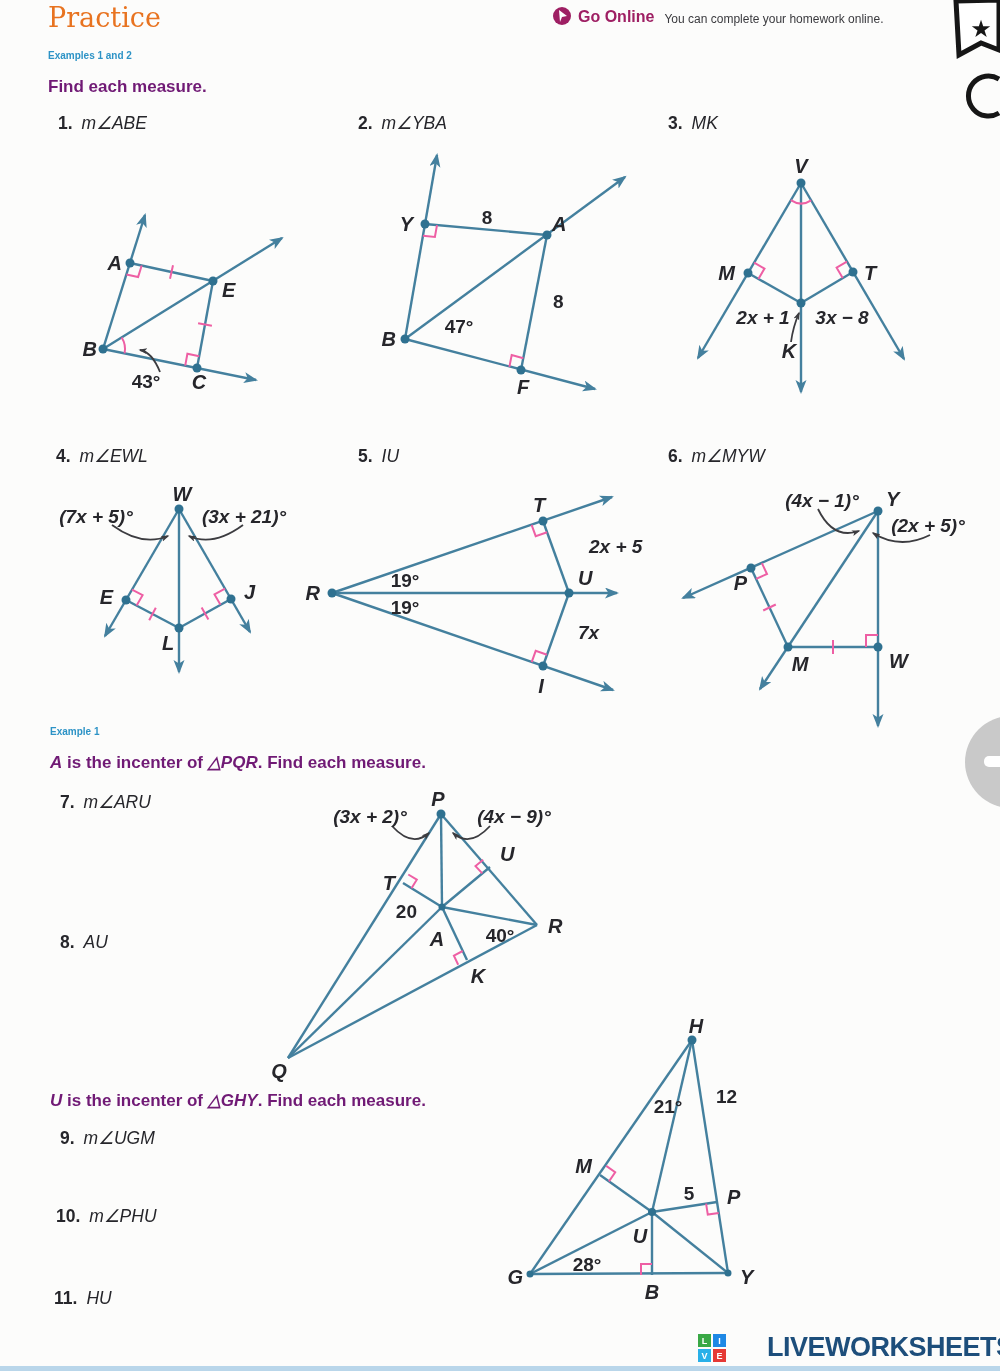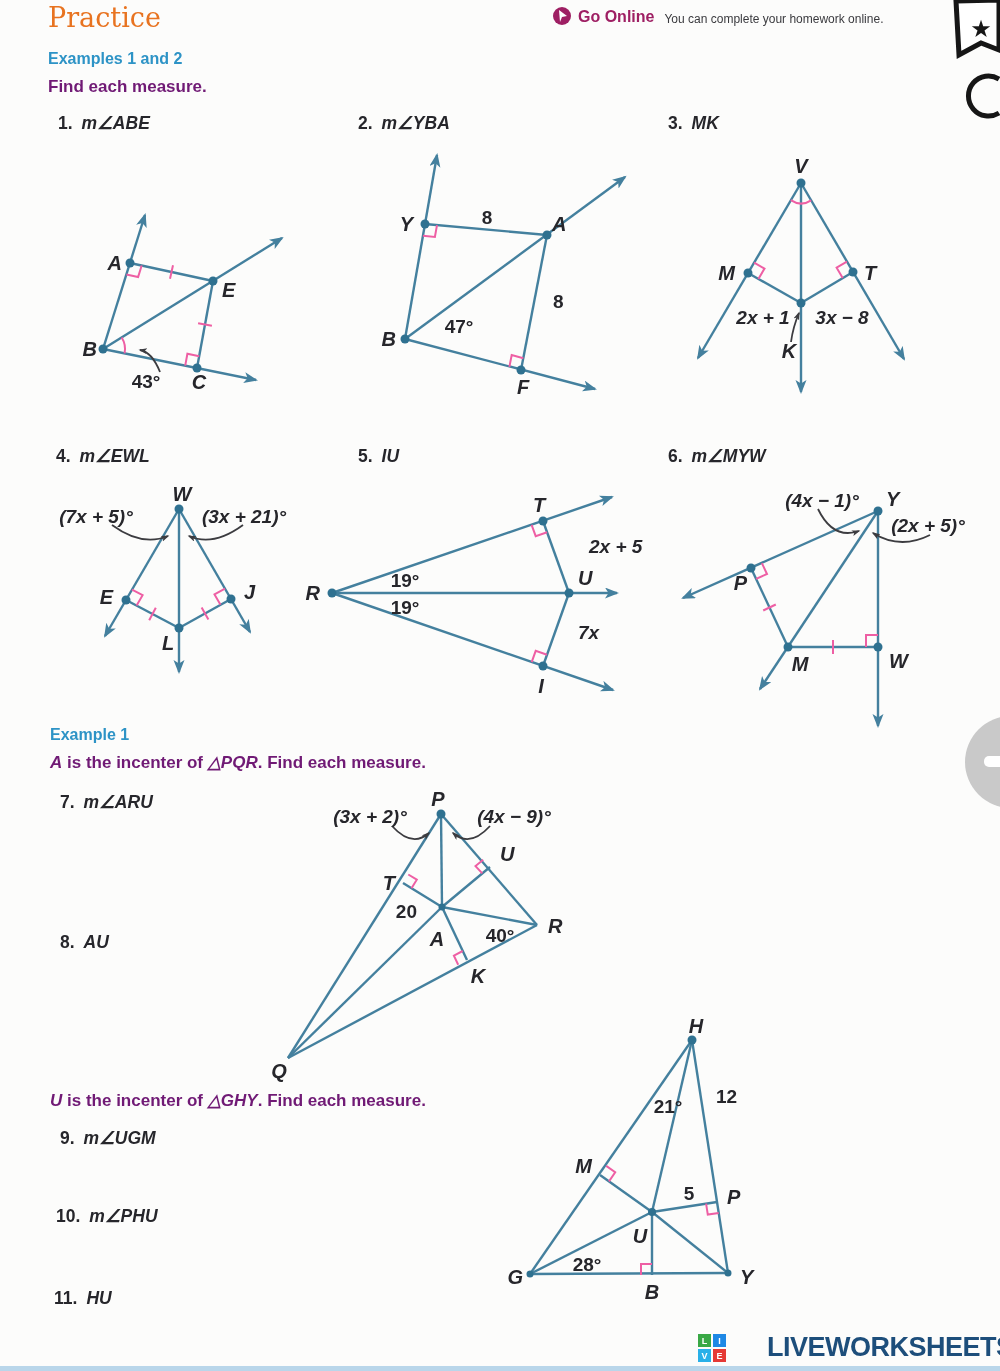--- a/index.html
+++ b/index.html
@@ -13,26 +13,26 @@
   }
   .abs { position:absolute; }
   .practice-title {
     left:48px; top:2px;
     font-family:"DejaVu Serif",serif;
     font-weight:normal; font-size:27px; color:#e87320;
   }
   .go-online-row { left:552px; top:6px; display:flex; align-items:flex-end; gap:6px; }
   .go-online-label { font-weight:bold; font-size:16px; color:#9e1f63; }
   .go-online-text { font-size:12px; color:#3a3a3e; margin-left:4px; }
-  .section-heading { font-weight:bold; font-size:16px; color:#2d93c6;text-align:right; }
+  .section-heading { font-weight:bold; font-size:10px; color:#2d93c6;text-align:right; }
   .instruction { font-weight:bold; font-size:17px; color:#701a75; }
   .instruction .it { font-style:italic; }
   .problem { display:flex; gap:9px; font-size:17.5px; align-items:baseline; }
   .problem .pnum { font-weight:bold; }
-  .problem .plabel { font-weight:bold; font-style:italic; }
+  .problem .plabel { font-weight:normal; font-style:italic; }
   svg text { font-family:"Liberation Sans",sans-serif; }
   .ln { stroke:#44809e; stroke-width:2.4; fill:none; }
   .dot { fill:#2f7190; }
   .pk { stroke:#ee5fa4; stroke-width:2; fill:none; }
   .dk { stroke:#3c3c40; stroke-width:1.8; fill:none; }
   text.pt   { font-style:italic; font-weight:bold; font-size:20px; fill:#26262b; }
   text.num  { font-weight:bold; font-size:19px; fill:#26262b; }
   text.expr { font-style:italic; font-weight:bold; font-size:19px; fill:#26262b; }
   .footer-bar { left:0; top:1366px; width:1000px; height:5px; background:#b9d6ea; }
   .footer-brand {

